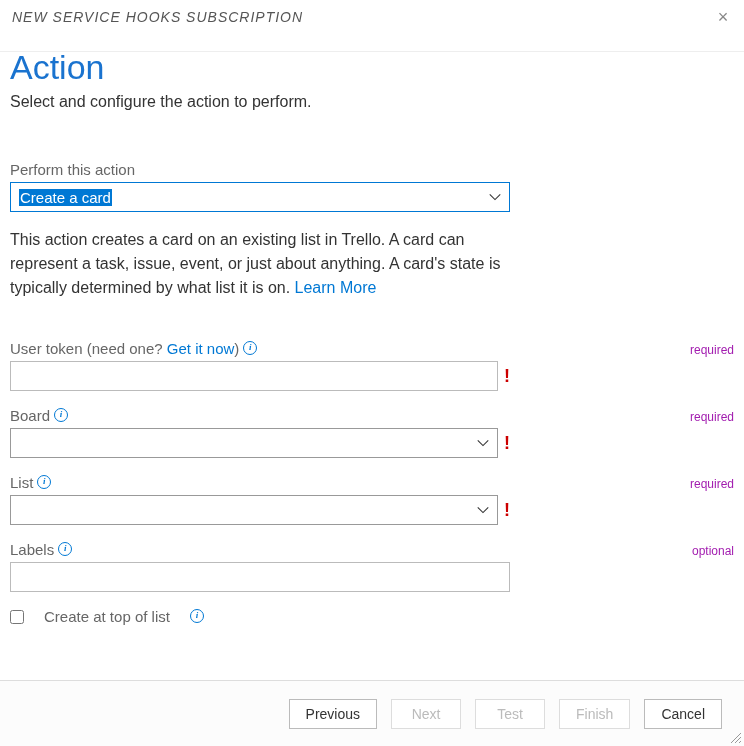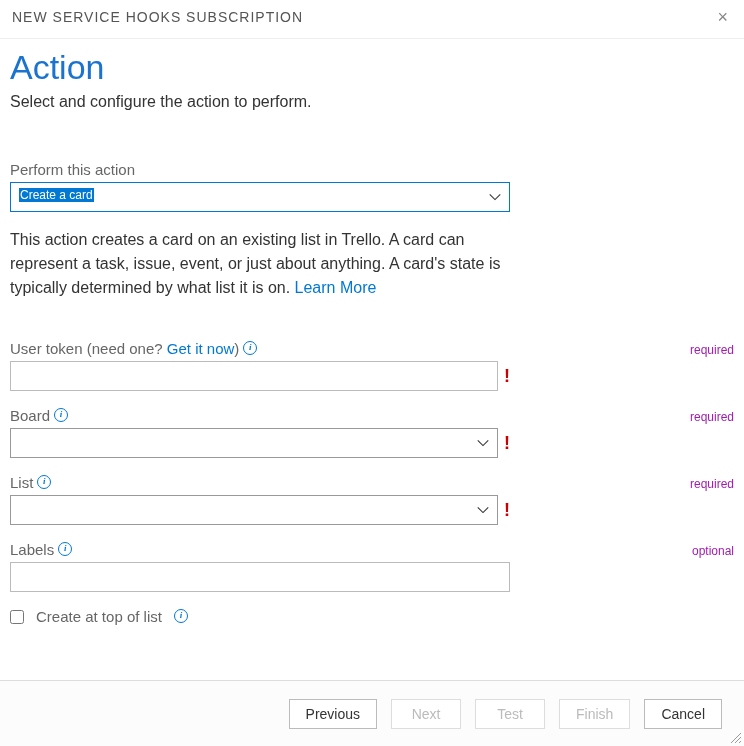--- a/index.html
+++ b/index.html
@@ -11,25 +11,26 @@
       font-family: "Segoe UI", Tahoma, sans-serif;
       font-size: 14px;
       color: #333;
       background: #fff;
       width: 744px;
       height: 746px;
       position: relative;
       overflow: hidden;
     }
     .dialog-header {
-      padding: 8px 12px 12px 12px;
+      padding: 8px 12px 25px 12px;
       border-bottom: 1px solid #eee;
       display: flex;
       justify-content: space-between;
       align-items: center;
+      font-style: italic;
     }
     .dialog-title {
       font-size: 14px;
       letter-spacing: 1px;
       color: #555;
       font-weight: 400;
     }
     .close-btn {
       font-size: 18px;
       color: #888;
@@ -106,25 +107,25 @@
       align-items: center;
       gap: 6px;
     }
     .select-box {
       position: relative;
       flex: 1;
     }
     .select-display {
       border: 1px solid #999;
       padding: 5px 24px 5px 8px;
-      font-size: 12px;
+      font-size: 15px;
       min-height: 30px;
       cursor: pointer;
       display: flex;
-      align-items: flex-start;
+      align-items: flex-end;
       background: #fff;
     }
     .select-display.focused {
       border: 1px solid #0078d4;
       background: #fff;
     }
     .select-display .selected-text {
       display: inline-block;
     }
     .select-display.focused .selected-text {
@@ -197,21 +198,21 @@
       font-family: Georgia, serif;
       font-weight: bold;
       cursor: pointer;
       line-height: 1;
       position: relative;
       top: -1px;
     }
     .checkbox-row {
       display: flex;
       align-items: center;
-      gap: 12px;
+      gap: 20px;
       margin-top: 4px;
       font-size: 15px;
       color: #666;
     }
     .checkbox-row input[type="checkbox"] {
       width: 14px;
       height: 14px;
       cursor: pointer;
     }
     .footer {

